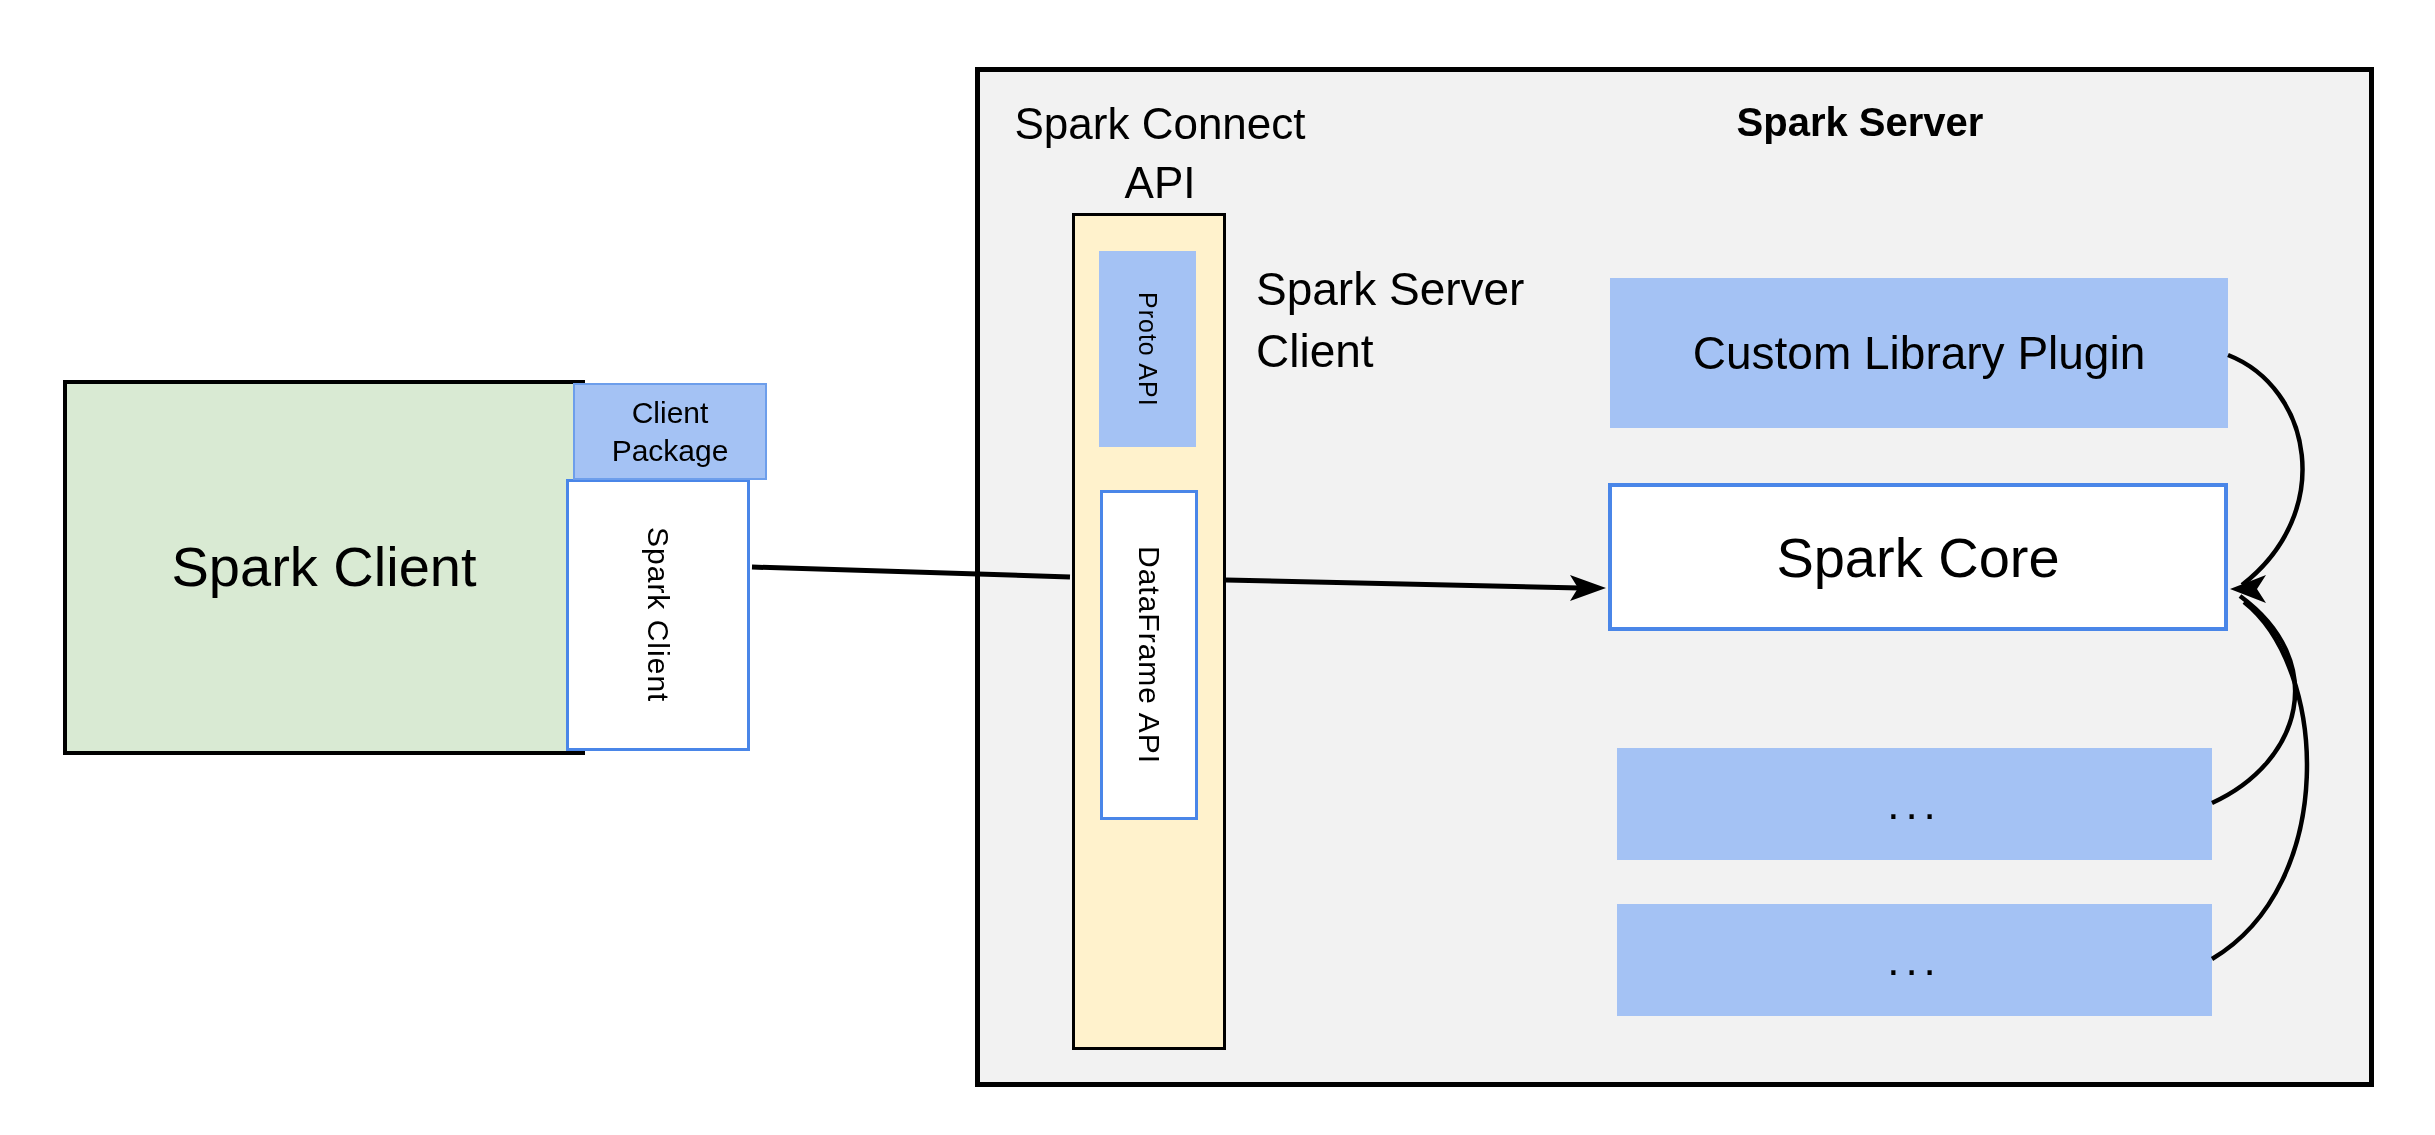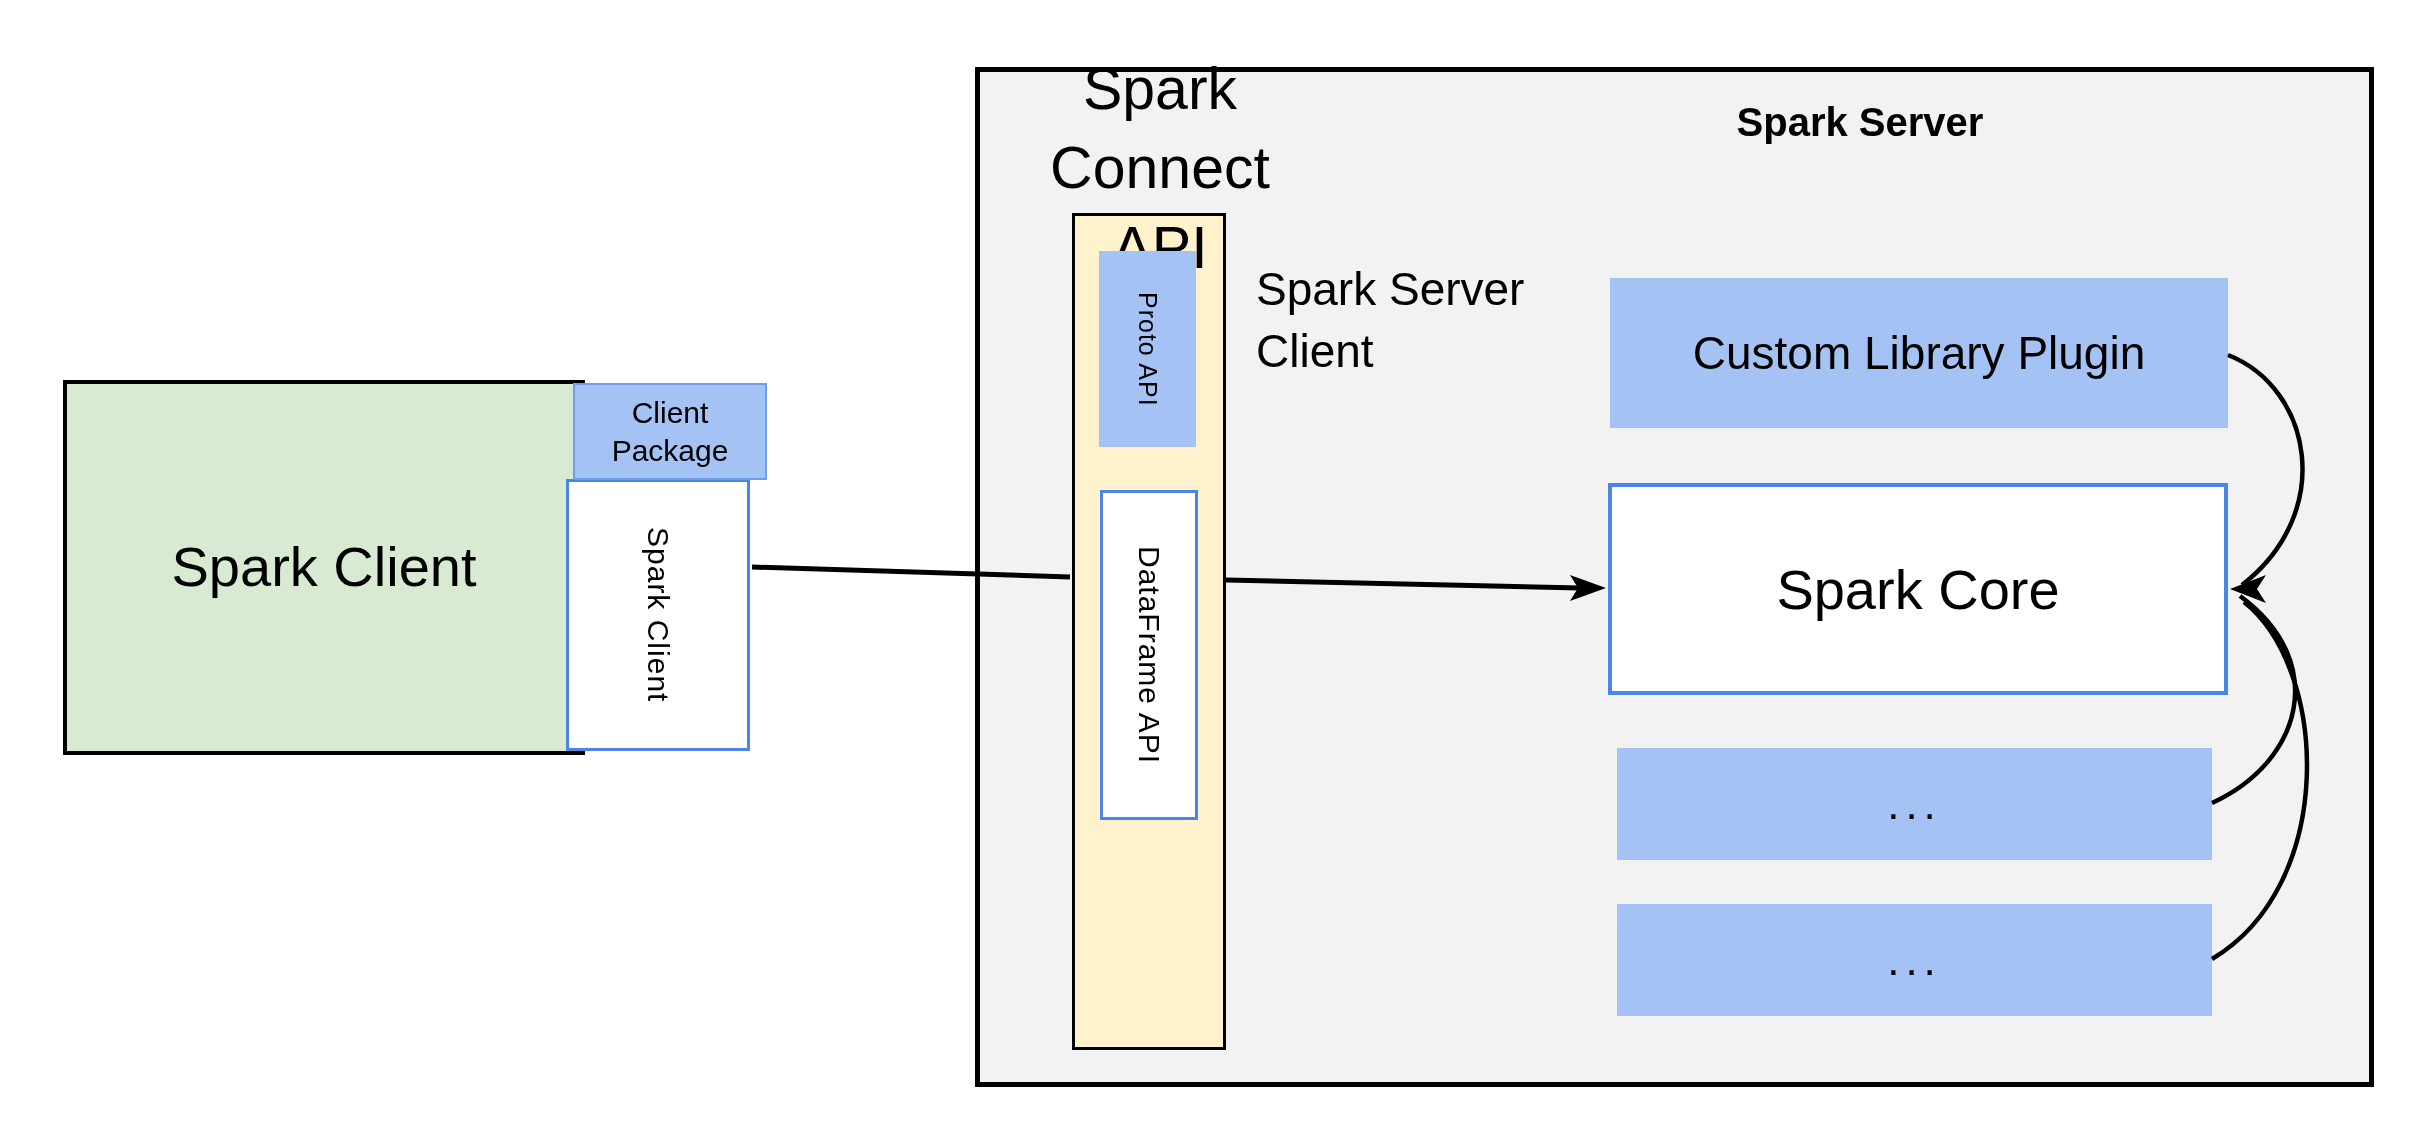--- a/index.html
+++ b/index.html
@@ -58,22 +58,22 @@
   }
 
   
   #server-box {
     left: 975px; top: 67px; width: 1399px; height: 1020px;
     background: var(--server-fill);
     border: 5px solid #000;
     z-index: 0;
   }
   #connect-api-label {
-    left: 1008px; top: 104px; width: 304px; height: 130px;
-    font-size: 59px; line-height: 1.35;
+    left: 1008px; top: 88px; width: 304px; height: 130px;
+    font-size: 44px; line-height: 1.35;
     z-index: 2;
   }
   #server-title {
     left: 1660px; top: 96px; width: 400px; height: 52px;
     font-size: 40px; font-weight: bold;
     z-index: 2;
   }
   #yellow-box {
     left: 1072px; top: 213px; width: 154px; height: 837px;
     background: var(--yellow-fill);
@@ -101,21 +101,21 @@
   }
 
   
   #custom-plugin-box {
     left: 1610px; top: 278px; width: 618px; height: 150px;
     background: var(--blue-fill);
     font-size: 46px;
     z-index: 2;
   }
   #spark-core-box {
-    left: 1608px; top: 483px; width: 620px; height: 212px;
+    left: 1608px; top: 483px; width: 620px; height: 148px;
     background: #ffffff;
     border: 4px solid var(--blue-border);
     font-size: 56px;
     z-index: 2;
   }
   #ellipsis-box-1 {
     left: 1617px; top: 748px; width: 595px; height: 112px;
     background: var(--blue-fill);
     font-size: 44px; letter-spacing: 6px;
     z-index: 2;

